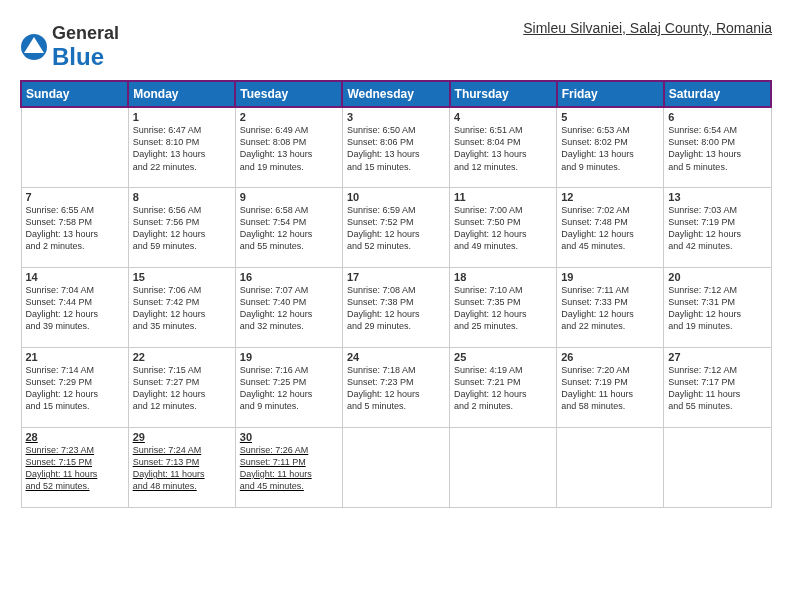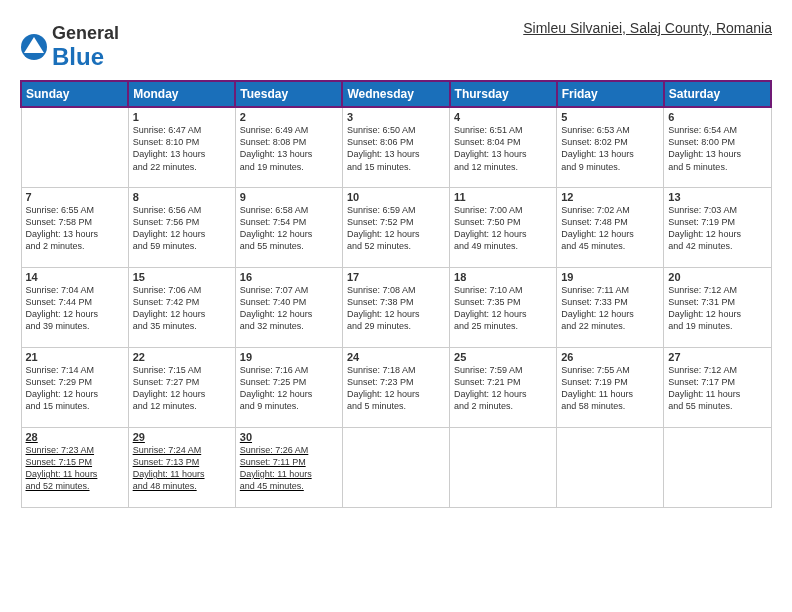--- a/index.html
+++ b/index.html
@@ -237,25 +237,25 @@
           <td>
             <span class="day-number">19</span>
             <div class="day-info"><span>Sunrise: 7:16 AM</span><br><span>Sunset: 7:25 PM</span><br><span>Daylight: 12 hours</span><br><span>and 9 minutes.</span></div>
           </td>
           <td>
             <span class="day-number">24</span>
             <div class="day-info"><span>Sunrise: 7:18 AM</span><br><span>Sunset: 7:23 PM</span><br><span>Daylight: 12 hours</span><br><span>and 5 minutes.</span></div>
           </td>
           <td>
             <span class="day-number">25</span>
-            <div class="day-info"><span>Sunrise: 7:59 AM</span><br><span>Sunset: 7:21 PM</span><br><span>Daylight: 12 hours</span><br><span>and 2 minutes.</span></div>
+            <div class="day-info"><span>Sunrise: 4:19 AM</span><br><span>Sunset: 7:21 PM</span><br><span>Daylight: 12 hours</span><br><span>and 2 minutes.</span></div>
           </td>
           <td>
             <span class="day-number">26</span>
-            <div class="day-info"><span>Sunrise: 7:55 AM</span><br><span>Sunset: 7:19 PM</span><br><span>Daylight: 11 hours</span><br><span>and 58 minutes.</span></div>
+            <div class="day-info"><span>Sunrise: 7:20 AM</span><br><span>Sunset: 7:19 PM</span><br><span>Daylight: 11 hours</span><br><span>and 58 minutes.</span></div>
           </td>
           <td>
             <span class="day-number">27</span>
             <div class="day-info"><span>Sunrise: 7:12 AM</span><br><span>Sunset: 7:17 PM</span><br><span>Daylight: 11 hours</span><br><span>and 55 minutes.</span></div>
           </td>
         </tr>
         <tr class="last-row">
           <td>
             <span class="day-number">28</span>
             <div class="day-info"><span>Sunrise: 7:23 AM</span><br><span>Sunset: 7:15 PM</span><br><span>Daylight: 11 hours</span><br><span>and 52 minutes.</span></div>

